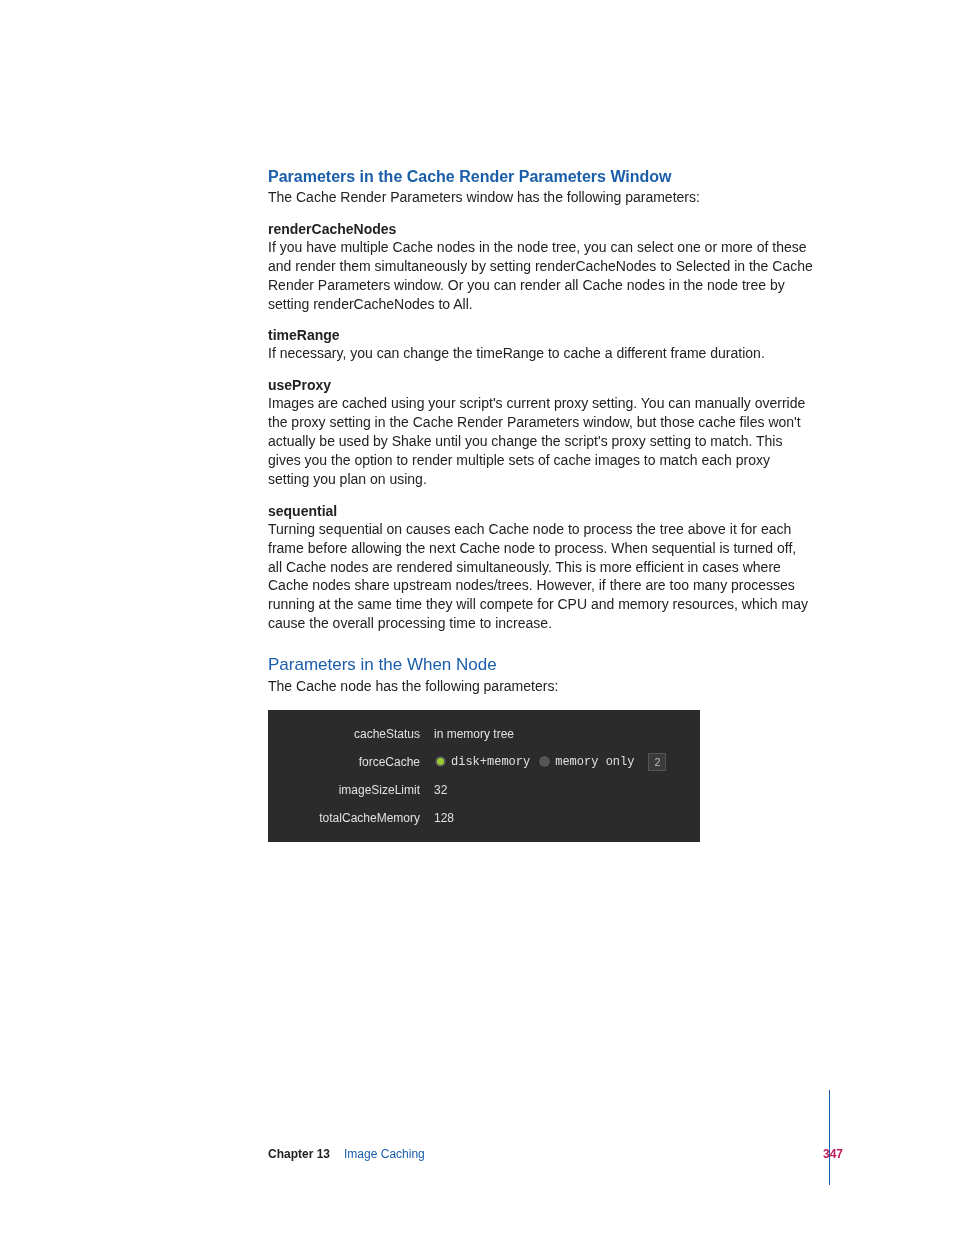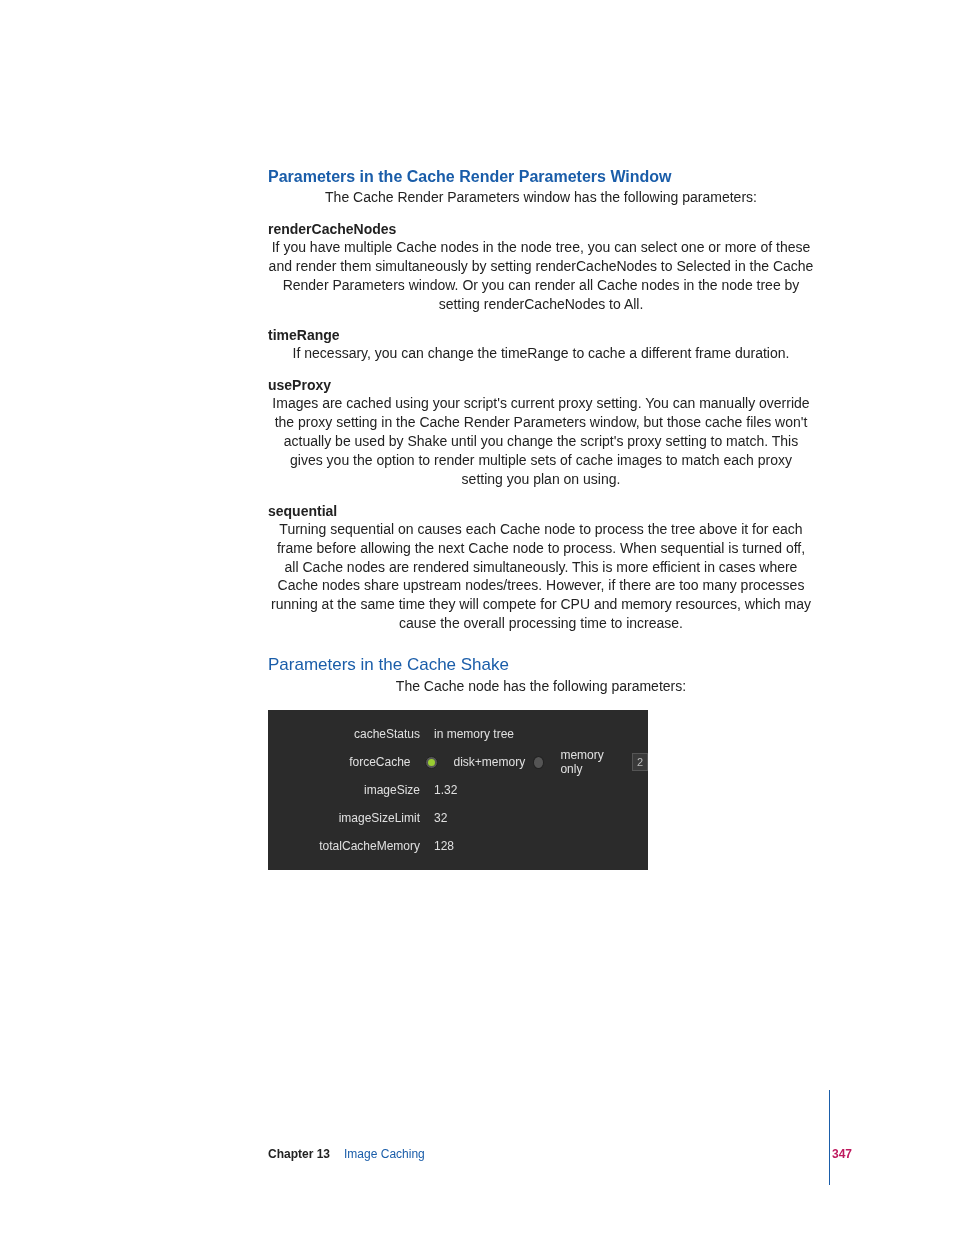--- a/index.html
+++ b/index.html
@@ -26,33 +26,32 @@
     color: #1a5da9;
     font-weight: 400;
     font-size: 17px;
     margin: 22px 0 2px 0;
   }
   p {
     font-size: 14px;
     line-height: 1.35;
     margin: 0 0 14px 0;
     color: #222;
-    text-align: center;
   }
   .param-name {
     font-weight: 700;
     font-size: 14px;
     margin: 10px 0 1px 0;
   }
   .italic { }
 
   
   .panel {
     background: #2b2b2b;
-    width: 380px;
+    width: 432px;
     margin-top: 8px;
     padding: 10px 0 10px 0;
     color: #d8d8d8;
     font-size: 12px;
   }
   .panel-row {
     display: flex;
     align-items: center;
     min-height: 28px;
   }
@@ -65,22 +64,23 @@
   }
   .panel-value {
     color: #e0e0e0;
     font-size: 12px;
     display: flex;
     align-items: center;
     gap: 8px;
   }
   .radio-dot {
     display: inline-flex;
-    align-items: center;
-    gap: 16px;
+    align-items: flex-start;
+    gap: 4px;
+    font-family: Liberation Mono, monospace;
   }
   .dot {
     width: 11px; height: 11px; border-radius: 50%;
     background: #555; border: 1px solid #222;
     display: inline-block;
     position: relative;
   }
   .dot.on::after {
     content: "";
     position: absolute;
@@ -96,21 +96,21 @@
     text-align: center;
     font-size: 11px;
     line-height: 16px;
     margin-left: 6px;
   }
 
   
   .footer {
     position: absolute;
     left: 268px;
-    right: 102px;
+    right: 111px;
     bottom: 74px;
     display: flex;
     align-items: center;
     font-size: 12px;
   }
   .footer .chap { font-weight: 700; color: #222; }
   .footer .sect { color: #1a5da9; margin-left: 14px; }
   .footer .pno  { margin-left: auto; font-weight: 700; color: #be185d; }
   .vline {
     position: absolute;
@@ -138,21 +138,21 @@
   <p>If necessary, you can change the timeRange to cache a different frame duration.</p>
 
   <div class="param-name">useProxy</div>
   <p>Images are cached using your script's current proxy setting. You can manually override the proxy setting in the Cache Render Parameters window, but those cache files won't actually be used by Shake until you change the script's proxy setting to match. This gives you the option to render multiple sets of cache images to match each proxy setting you plan on using.</p>
 
   <div class="param-name">sequential</div>
   <p>
     <span>Turning sequential on causes each </span><span class="italic">Cache</span><span> node to process the tree above it for each frame </span><span class="italic">before</span><span> allowing the next </span><span class="italic">Cache</span><span> node to process. When sequential is turned off, all </span><span class="italic">Cache</span><span> nodes are rendered simultaneously. This is more efficient in cases where </span><span class="italic">Cache</span><span> nodes share upstream nodes/trees. However, if there are too many processes running at the same time they will compete for CPU and memory resources, which may cause the overall processing time to increase.</span>
   </p>
 
-  <div class="h-blue">Parameters in the Cache Shake</div>
+  <div class="h-blue">Parameters in the When Node</div>
   <p>
     <span>The </span><span class="italic">Cache</span><span> node has the following parameters:</span>
   </p>
 
   <div class="panel">
     <div class="panel-row">
       <div class="panel-label">cacheStatus</div>
       <div class="panel-value">in memory tree</div>
     </div>
     <div class="panel-row">
@@ -163,24 +163,20 @@
           <span>disk+memory</span>
         </span>
         <span class="radio-dot">
           <span class="dot"></span>
           <span>memory only</span>
         </span>
         <span class="numbox">2</span>
       </div>
     </div>
     <div class="panel-row">
-      <div class="panel-label">imageSize</div>
-      <div class="panel-value">1.32</div>
-    </div>
-    <div class="panel-row">
       <div class="panel-label">imageSizeLimit</div>
       <div class="panel-value">32</div>
     </div>
     <div class="panel-row">
       <div class="panel-label">totalCacheMemory</div>
       <div class="panel-value">128</div>
     </div>
   </div>
 
   <div class="footer">

